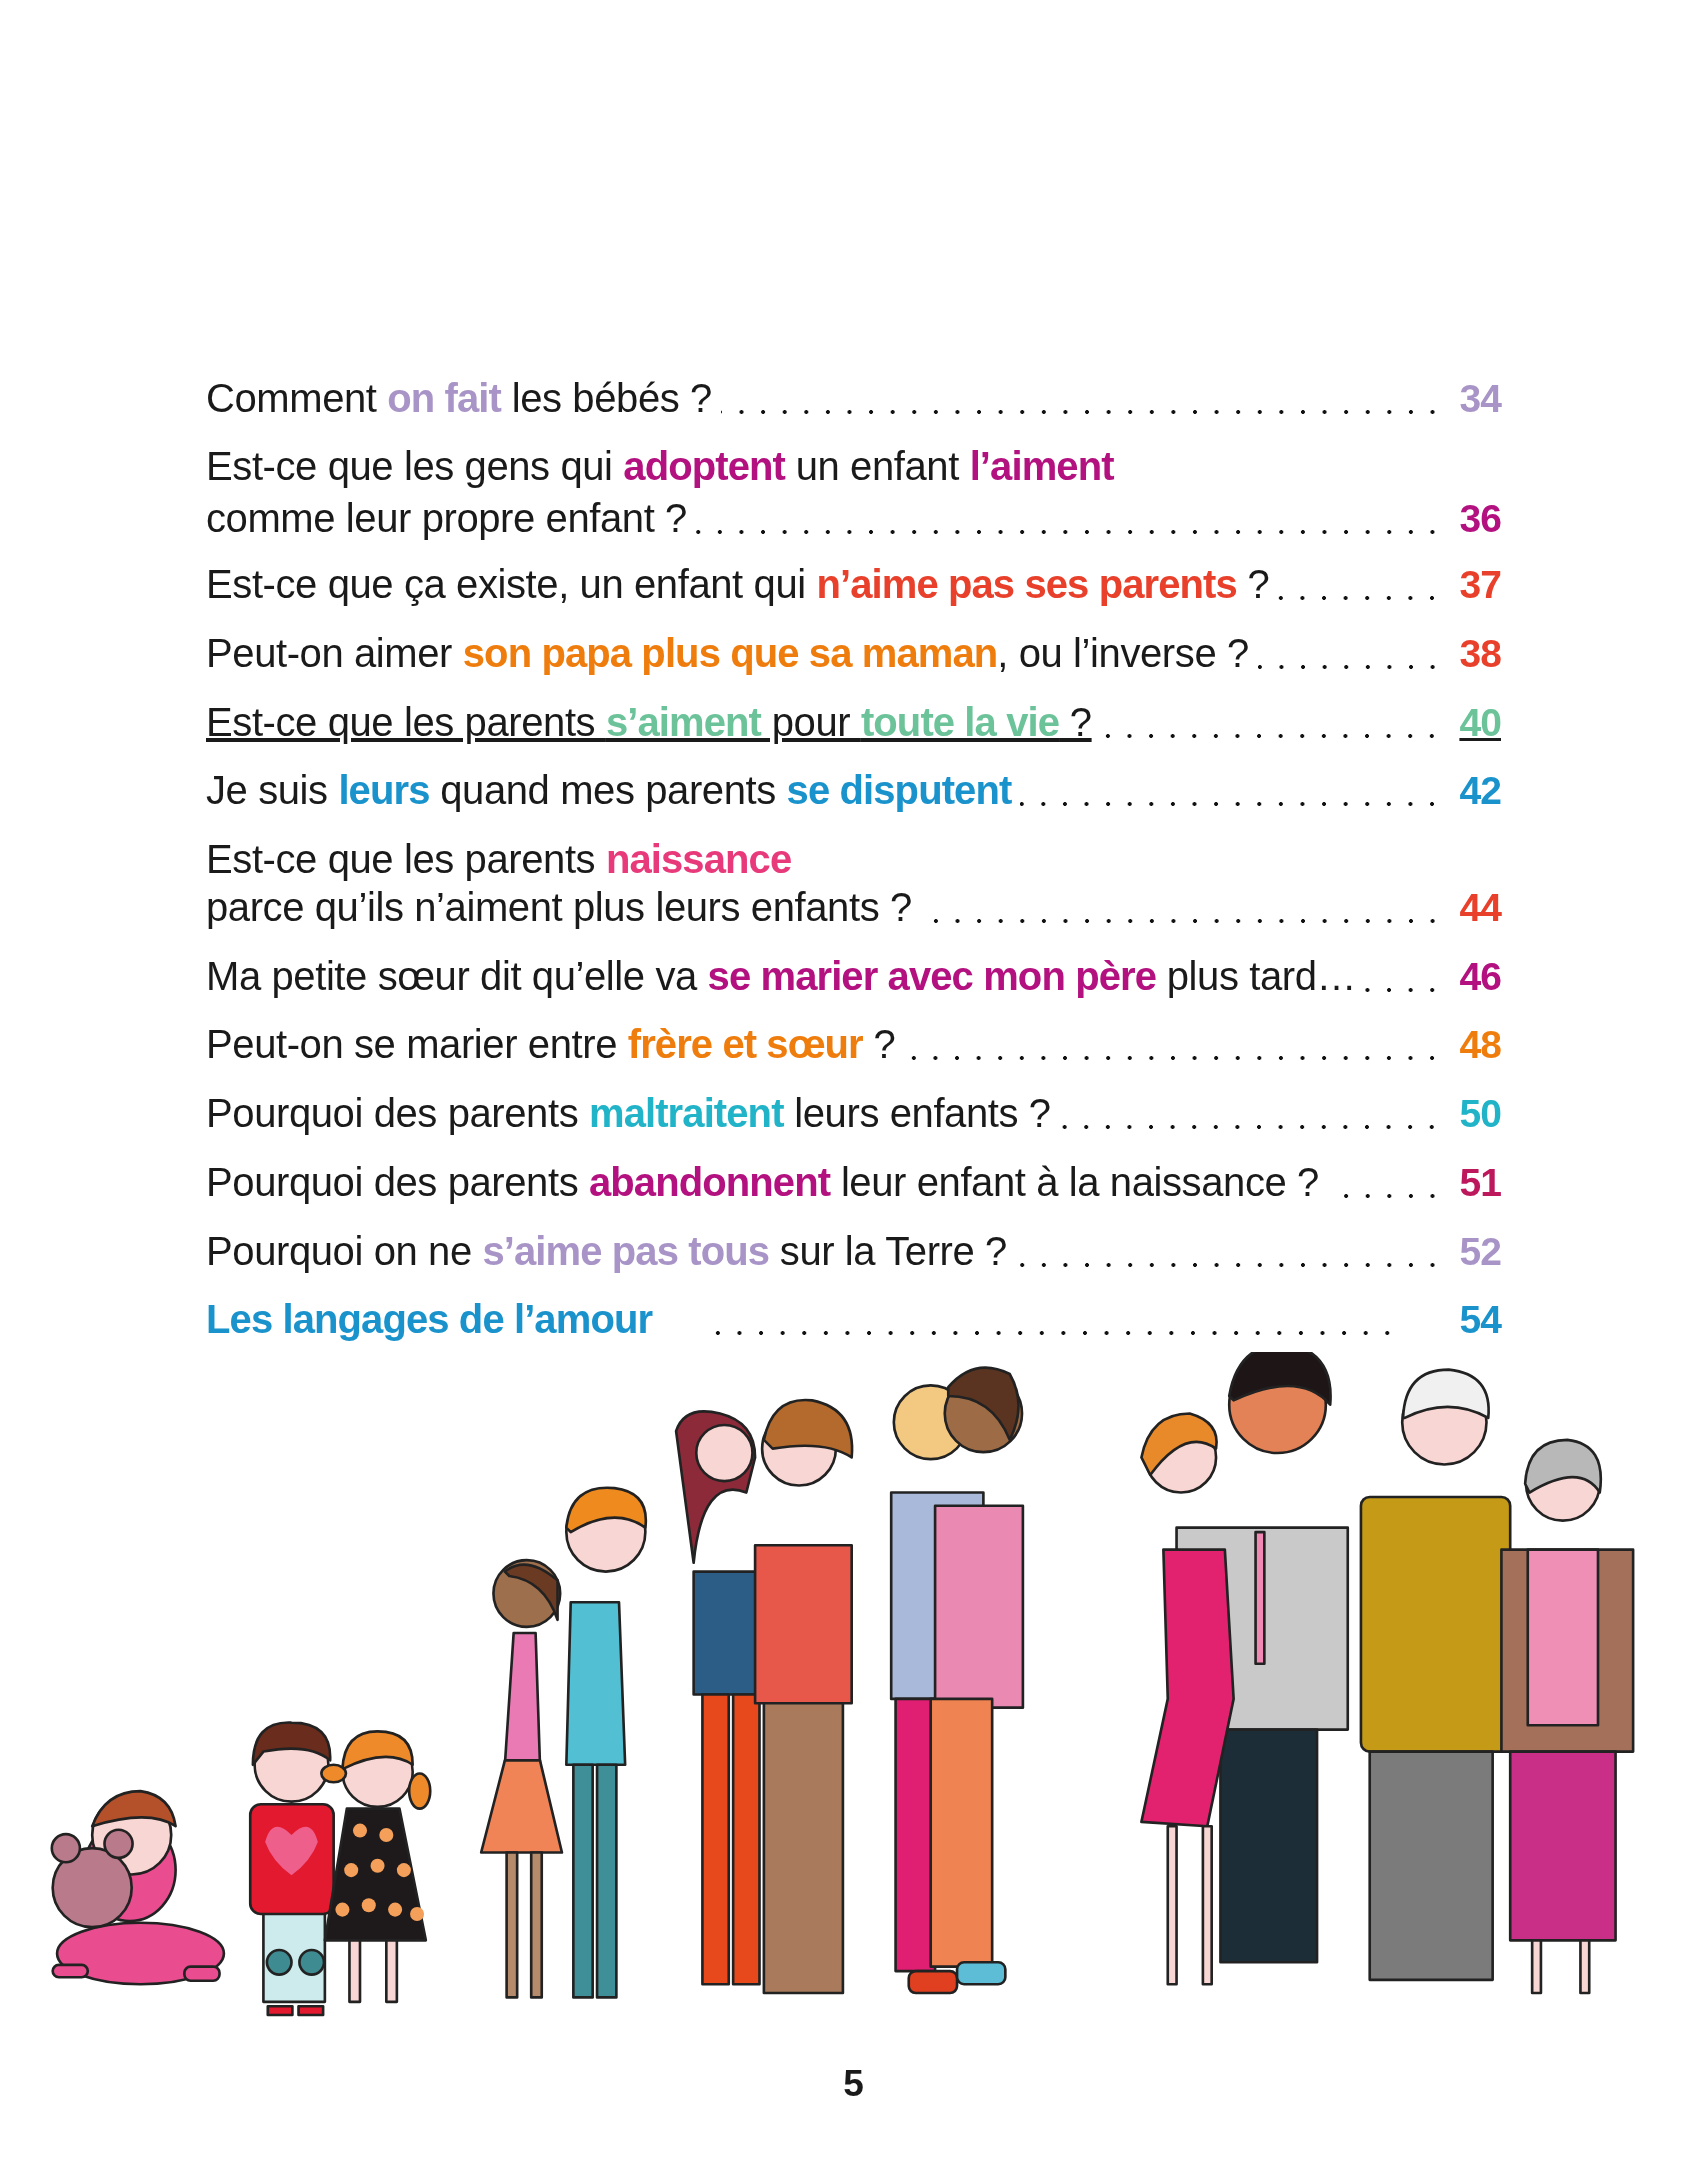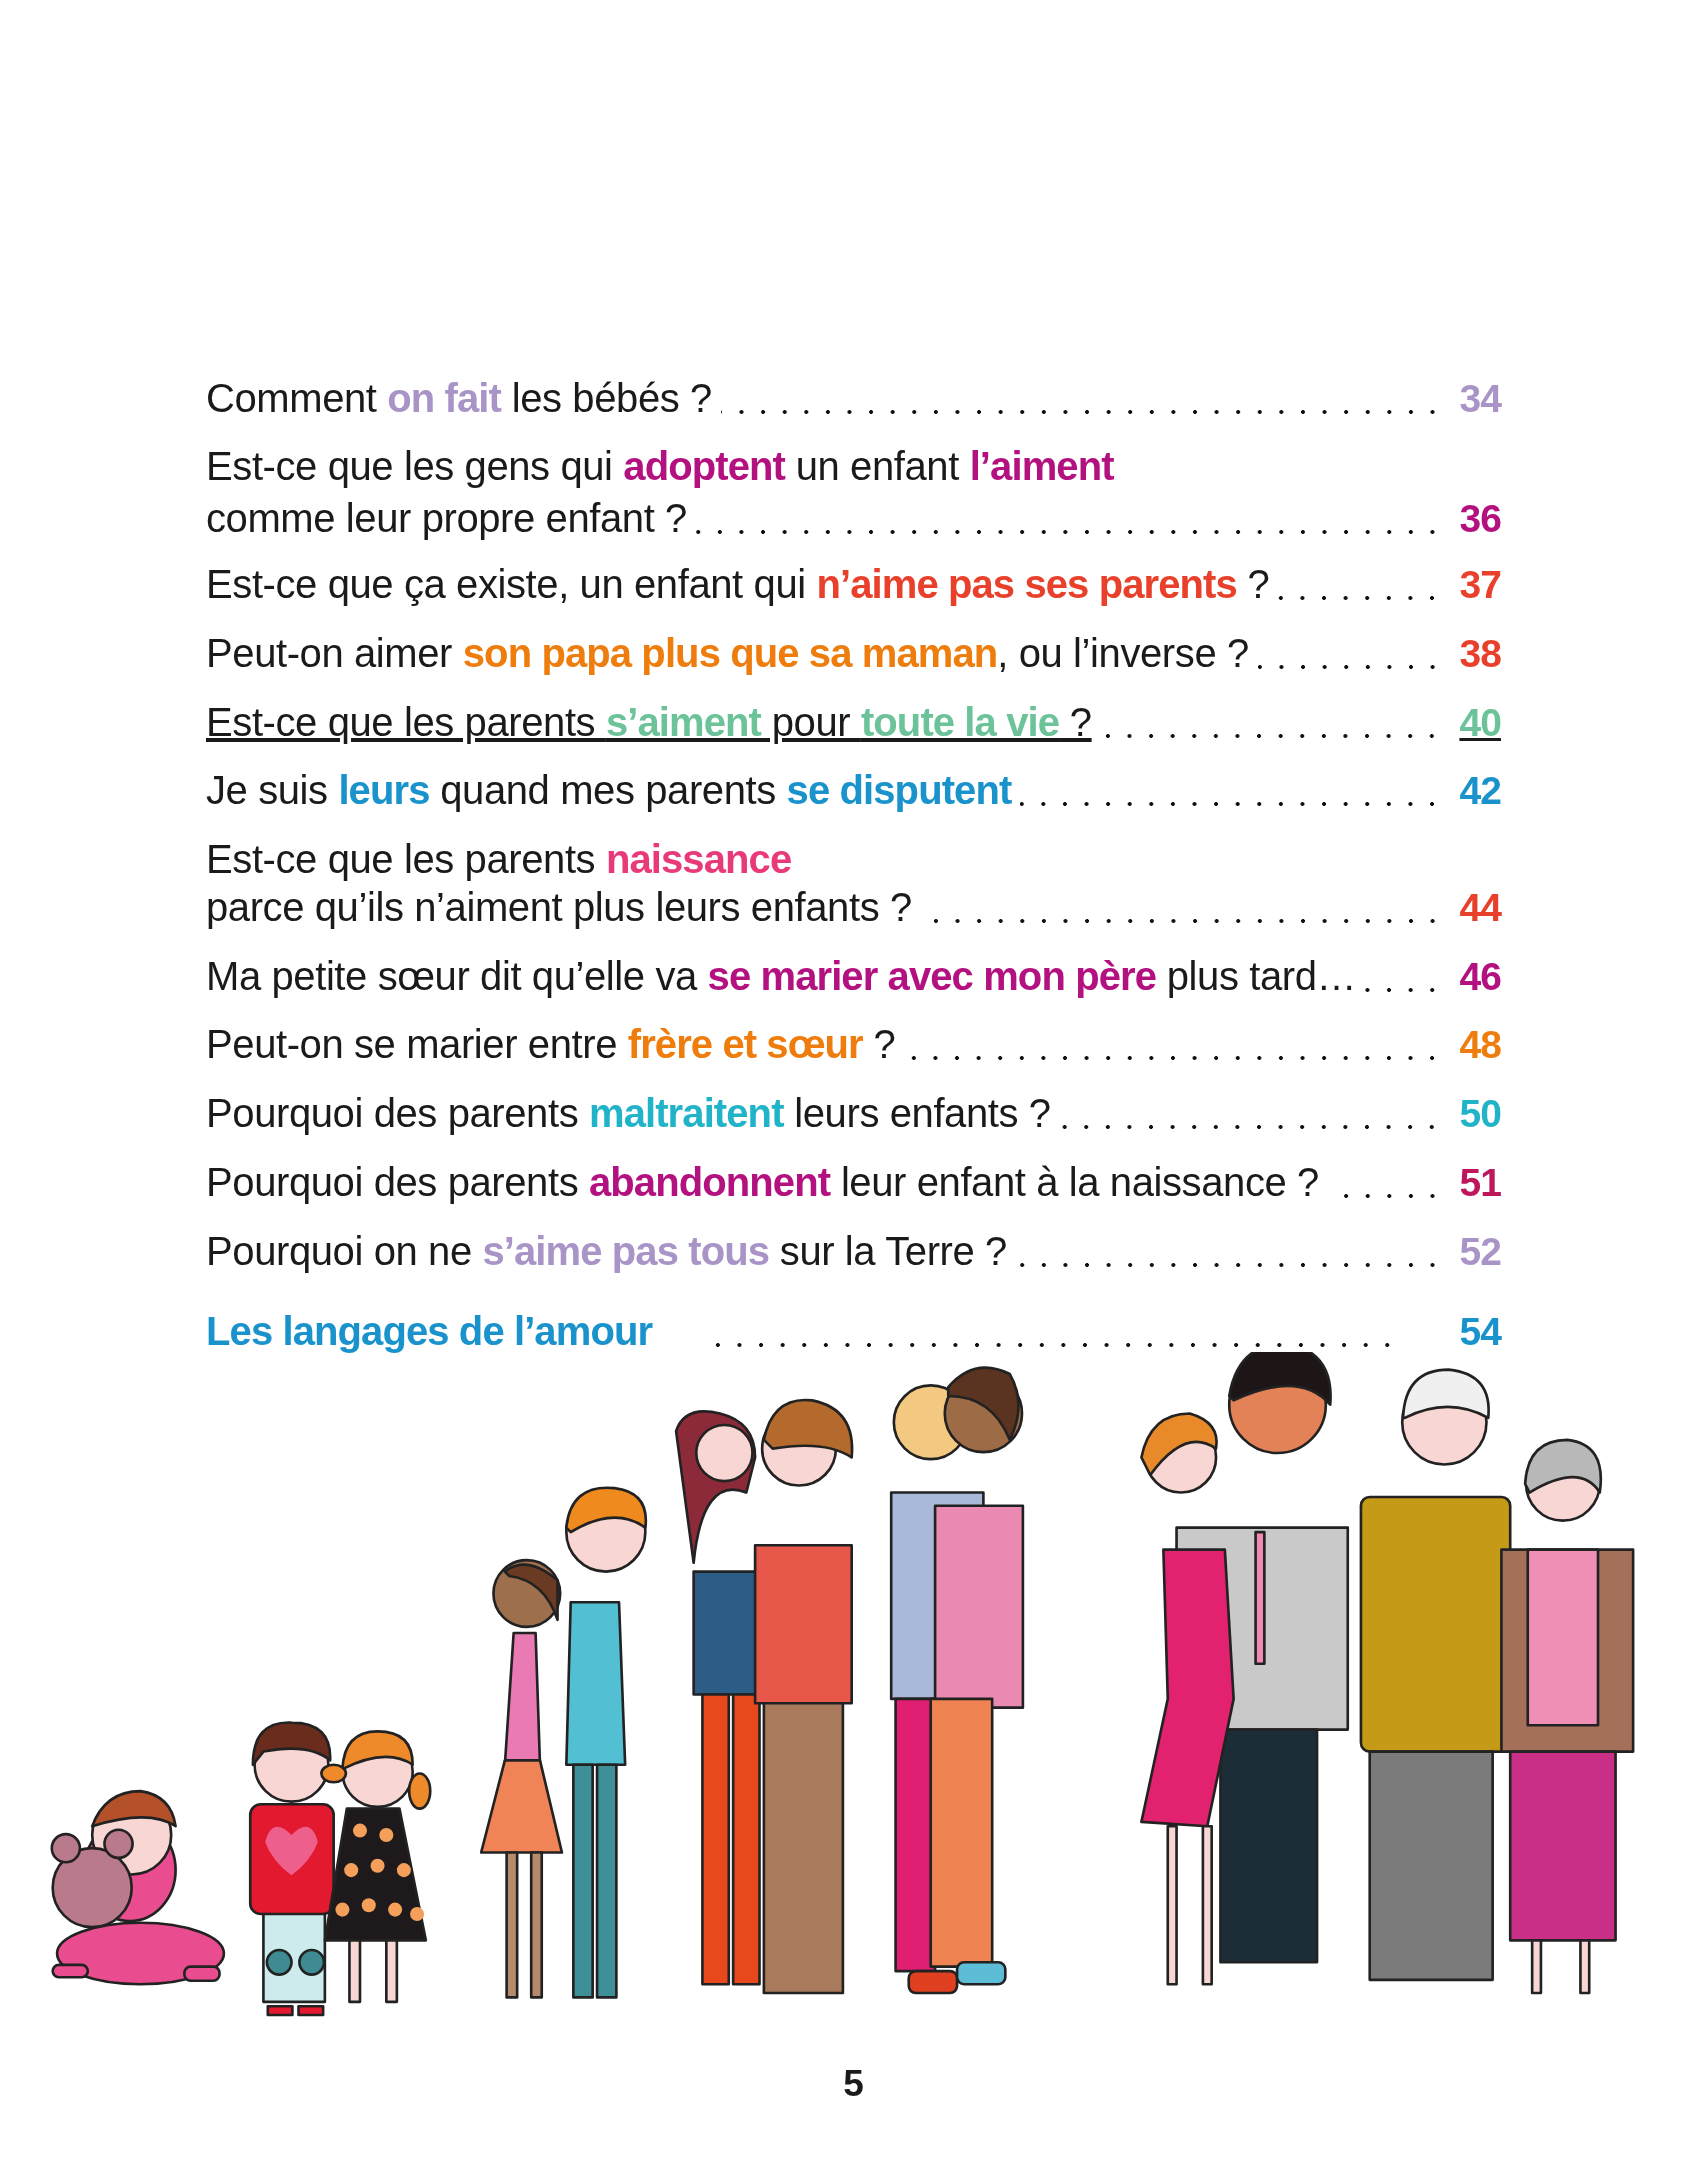--- a/index.html
+++ b/index.html
@@ -118,21 +118,21 @@
 
   <div class="entry" style="top:1227px;">
     <div class="line" style="top:0;">
       <span class="txt"><span>Pourquoi on ne </span><span class="hl" style="color:#a894c6">s’aime pas tous</span><span> sur la Terre ?</span></span>
       <span class="dots"></span>
       <span class="pg" style="color:#a894c6">52</span>
     </div>
   </div>
 
   <div class="entry" style="top:1295px;">
-    <div class="line" style="top:12px;gap:45px;">
+    <div class="line" style="top:0;gap:45px;">
       <span class="txt"><span class="hl" style="color:#1a93cc">Les langages de l’amour</span></span>
       <span class="dots"></span>
       <span class="pg" style="color:#1a93cc">54</span>
     </div>
   </div>
 </div>
 
 <svg class="illus" viewBox="0 1540 1943 780" xmlns="http://www.w3.org/2000/svg">
   <g stroke="#222" stroke-width="3" stroke-linejoin="round" stroke-linecap="round">
 

